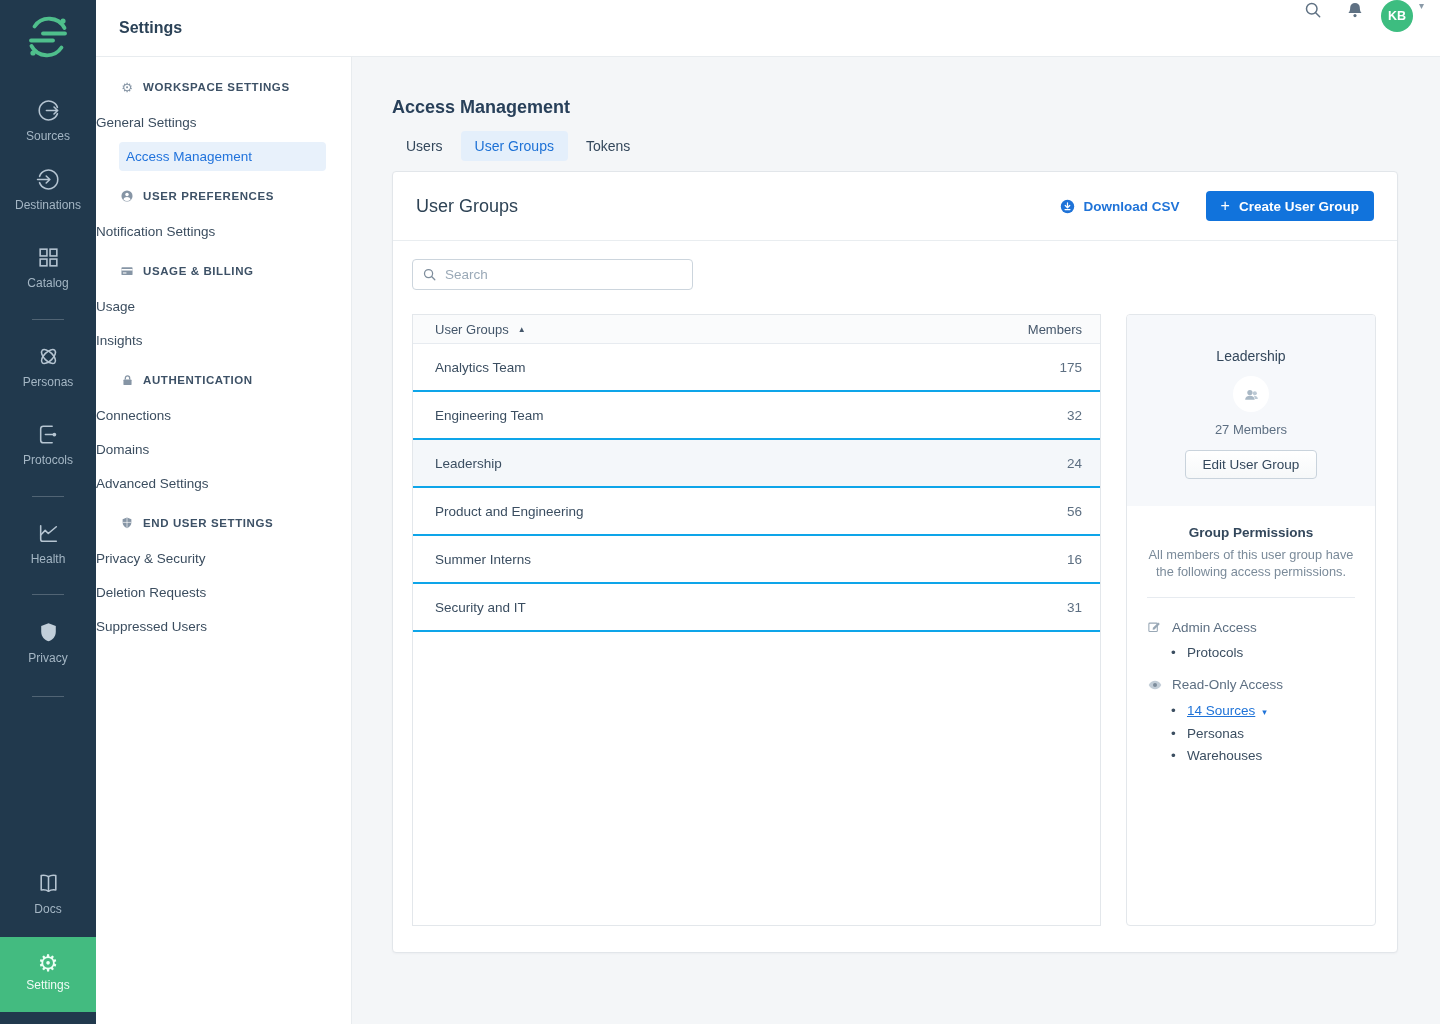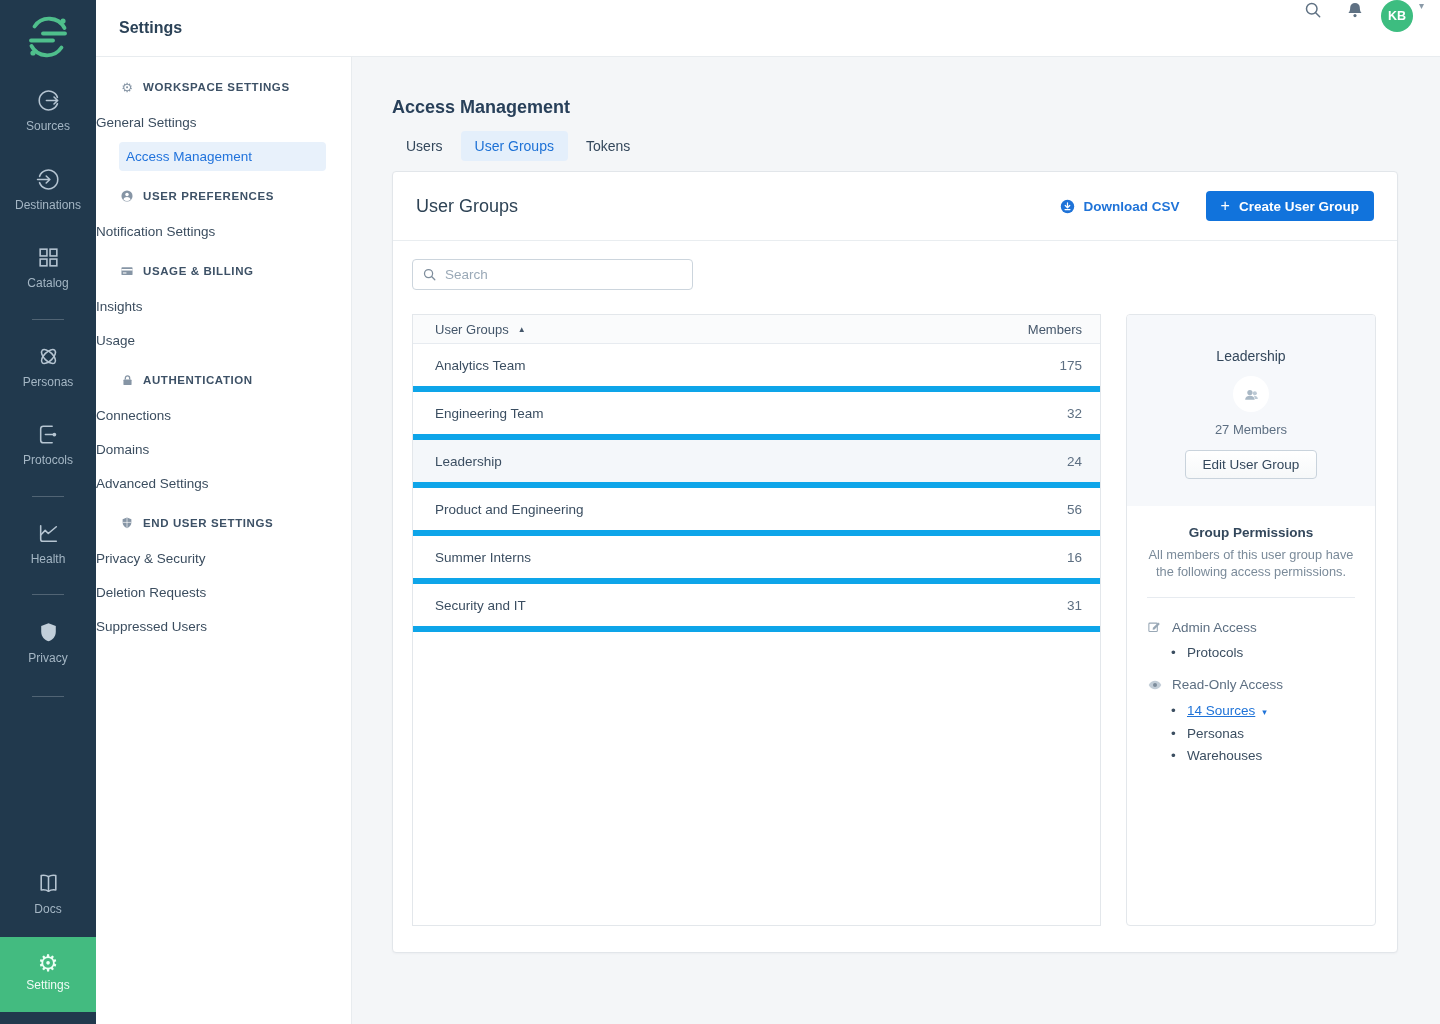--- a/index.html
+++ b/index.html
@@ -53,21 +53,21 @@
   .search-box { position:absolute; left:19px; top:87px; width:281px; height:31px; border:1px solid #ccd5dd; border-radius:4px; display:flex; align-items:center; padding:0 9px; background:#fff; }
   .search-box input { border:none; outline:none; flex:1; font-size:13.5px; color:#33475b; margin-left:8px; font-family:inherit; }
   .search-box input::placeholder { color:#9aa9b7; }
 
   .content-row { position:absolute; left:19px; top:142px; display:flex; }
   .grp-table { width:689px; height:612px; border:1px solid #e3e7eb; background:#fff; }
   .t-head { height:29px; background:#fafbfc; border-bottom:1px solid #e7ebf0; display:flex; align-items:center; font-size:13px; color:#44566a; }
   .t-head .c-name { flex:1; padding-left:22px; display:flex; align-items:center; }
   .t-head .sort { margin-left:9px; font-size:8px; color:#44566a; }
   .t-head .c-mem { width:110px; text-align:right; padding-right:18px; }
-  .t-row { height:48px; display:flex; align-items:center; border-bottom:6px solid #0ea5e9; font-size:13.5px; cursor:pointer; }
+  .t-row { height:48px; display:flex; align-items:center; border-bottom:2px solid #0ea5e9; font-size:13.5px; cursor:pointer; }
   .t-row .c-name { flex:1; padding-left:22px; color:#3b4e61; }
   .t-row .c-mem { width:110px; text-align:right; padding-right:18px; color:#5d6f82; }
   .t-row.selected { background:#f4f7fa; }
 
   .detail { width:250px; height:612px; border:1px solid #e3e7eb; border-radius:4px; background:#fff; margin-left:25px; overflow:hidden; }
   .detail-top { height:191px; background:#f6f8fb; text-align:center; padding-top:33px; }
   .detail-title { font-size:14px; font-weight:500; color:#33475b; }
   .detail-avatar { width:36px; height:36px; border-radius:50%; background:#fff; margin:12px auto 10px; display:flex; align-items:center; justify-content:center; }
   .detail-members { font-size:13px; color:#5d6f82; }
   .btn-secondary { margin-top:13px; height:29px; padding:0 17px; font-size:13.5px; color:#33475b; background:linear-gradient(#ffffff,#f6f8f9); border:1px solid #c9d3dc; border-radius:4px; cursor:pointer; font-family:inherit; }
@@ -95,21 +95,21 @@
         <path d="M40.5 15 A17.5 17.5 0 0 0 10.5 13.5"></path>
         <path d="M7.5 33 A17.5 17.5 0 0 0 37.5 34.5"></path>
         <path d="M19 20.5 H41"></path>
         <path d="M7 27.5 H29"></path>
       </g>
       <circle cx="39" cy="8" r="2.6" fill="#4fbf8c"></circle>
       <circle cx="9" cy="40" r="2.6" fill="#4fbf8c"></circle>
     </svg>
   </span>
 
-  <div class="rail-item" style="top:88px">
+  <div class="rail-item" style="top:98px">
     <span class="ric">
       <svg viewBox="0 0 24 24" width="25" height="25" fill="none" stroke="#b6c5d2" stroke-width="1.5" stroke-linecap="round" stroke-linejoin="round">
         <path d="M20.6 9 A9 9 0 1 0 20.6 15"></path>
           <path d="M10 12 h10.5 M17.3 8.6 20.8 12 17.3 15.4"></path>
       </svg></span>
     <span class="rlb">Sources</span>
   </div>
   <div class="rail-item" style="top:167px">
     <span class="ric">
       <svg viewBox="0 0 24 24" width="25" height="25" fill="none" stroke="#b6c5d2" stroke-width="1.5" stroke-linecap="round" stroke-linejoin="round">
@@ -231,22 +231,22 @@
   <div class="side-header">
     <span class="shic">
       <svg viewBox="0 0 24 24" width="14" height="14">
         <rect x="2.5" y="5.5" width="19" height="13.5" rx="1.5" fill="#8695a5"></rect>
         <rect x="2.5" y="8.6" width="19" height="2.6" fill="#fff"></rect>
         <rect x="5" y="14.5" width="6" height="1.8" fill="#fff"></rect>
       </svg>
       </span>
     <span class="shlb">USAGE &amp; BILLING</span>
   </div>
+  <div class="side-item">Usage</div>
   <div class="side-item">Insights</div>
-  <div class="side-item">Usage</div>
 
   <div class="side-gap"></div>
   <div class="side-header">
     <span class="shic">
       <svg viewBox="0 0 24 24" width="13" height="13">
         <rect x="4.5" y="10" width="15" height="10.5" rx="1.6" fill="#8695a5"></rect>
         <path d="M8 10 V7.6 a4 4 0 0 1 8 0 V10" stroke="#8695a5" stroke-width="2.4" fill="none"></path>
       </svg>
       </span>
     <span class="shlb">AUTHENTICATION</span>

